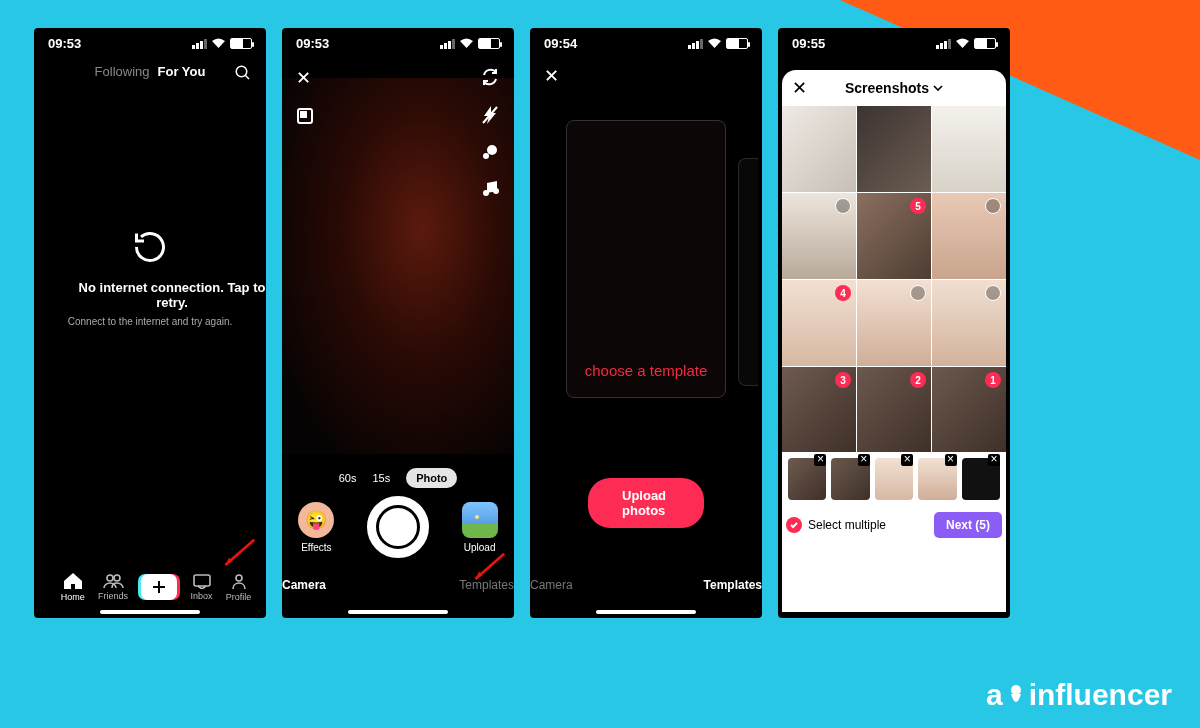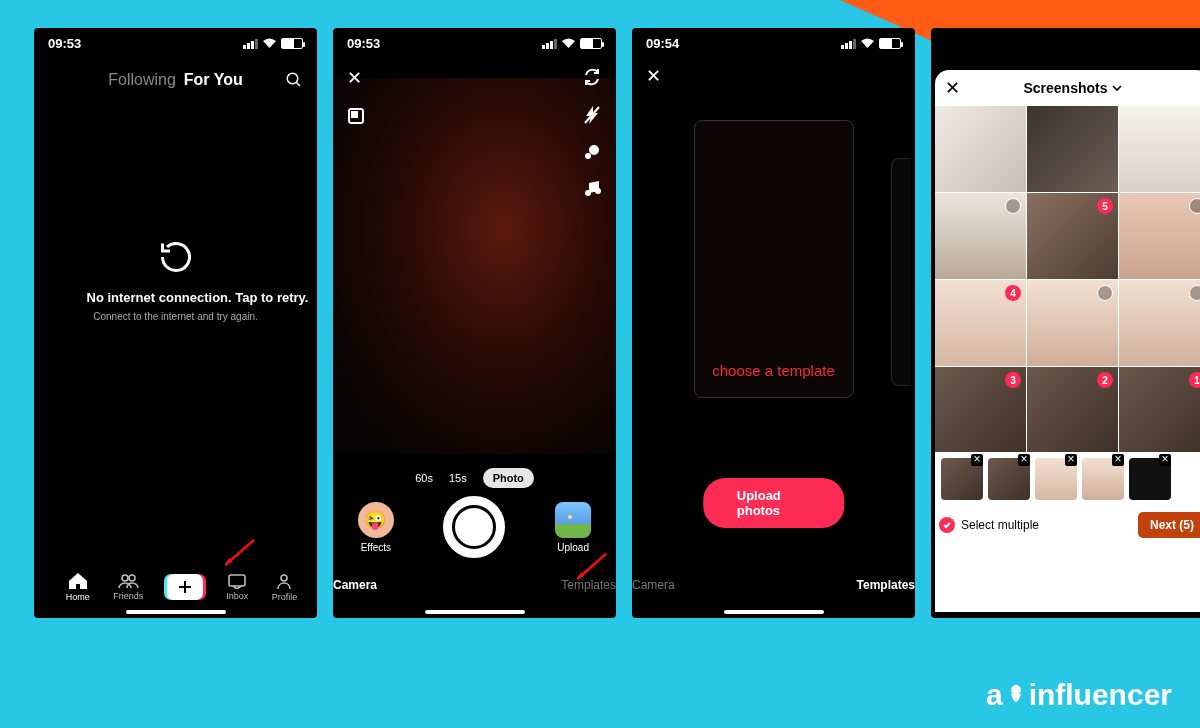--- a/index.html
+++ b/index.html
@@ -15,38 +15,38 @@
     width: 0; height: 0;
     border-left: 360px solid transparent;
     border-top: 160px solid #ff5b14;
   }
   .phones {
     position: absolute;
     left: 34px; top: 28px;
     display: flex; gap: 16px;
   }
   .phone {
-    width: 283px; height: 590px;
+    width: 232px; height: 590px;
     background: #000; border-radius: 4px;
     position: relative; overflow: hidden; color: #fff;
     font-size: 12px;
   }
   
   .status-bar { display: flex; justify-content: space-between; align-items: center;
     padding: 8px 14px 4px; font-weight: 600; font-size: 13px; }
   .status-right { display: flex; gap: 4px; align-items: center; }
   .sig { display: flex; gap: 1px; align-items: flex-end; }
   .sig span { width: 3px; background:#fff; display:inline-block; }
   .sig span:nth-child(1){height:4px} .sig span:nth-child(2){height:6px}
   .sig span:nth-child(3){height:8px} .sig span:nth-child(4){height:10px;background:#666}
   .batt { width: 22px; height: 11px; border:1px solid #fff; border-radius:2px; position:relative;}
   .batt::after{content:"";position:absolute;right:-3px;top:3px;width:2px;height:5px;background:#fff;border-radius:1px}
   .batt i{display:block;width:60%;height:100%;background:#fff}
   
-  .feed-tabs { display:flex; justify-content:center; gap:8px; font-size:16px; margin-top:16px; position: relative;}
+  .feed-tabs { display:flex; justify-content:center; gap:8px; font-size:13px; margin-top:9px; position: relative;}
   .feed-tabs .inactive{ color:#888 }
   .feed-tabs .search { position:absolute; right:14px; top:0; }
   .retry { text-align:center; margin-top: 150px; }
   .retry svg { margin-bottom: 12px; }
   .retry-main { font-size: 13px; font-weight: 600; margin-bottom: 6px; margin-left: 44px;}
   .retry-sub { font-size: 10px; color:#aaa;}
   .bottom-bar {
     position: absolute; bottom: 10px; left:12px; right:0;
     display:flex; justify-content: space-around; align-items:center;
     padding: 4px 8px 6px;
@@ -92,21 +92,21 @@
   .grid{display:grid;grid-template-columns:repeat(3,1fr);gap:1px;height:346px;overflow:hidden;}
   .cell{position:relative;background:#777;height:86px;overflow:hidden;}
   .cell .circ{position:absolute;top:5px;right:5px;width:16px;height:16px;border-radius:50%;border:1.5px solid #fff;background:rgba(0,0,0,.3);}
   .cell .num{position:absolute;top:5px;right:5px;width:16px;height:16px;border-radius:50%;background:#fe2c55;color:#fff;display:flex;align-items:center;justify-content:center;font-size:10px;font-weight:700;}
   .sel-strip{display:flex;gap:5px;padding:6px;}
   .chip{width:42px;height:42px;background:#333;border-radius:4px;position:relative;}
   .chip::after{content:"×";position:absolute;top:-4px;right:0;font-size:12px;color:#fff;background:#000;width:12px;height:12px;border-radius:2px;text-align:center;line-height:11px;}
   .sel-footer{display:flex;justify-content:space-between;align-items:center;padding:6px 4px 2px;}
   .sel-left{display:flex;align-items:center;gap:6px;font-size:12px;}
   .check{width:16px;height:16px;border-radius:50%;background:#fe2c55;display:flex;align-items:center;justify-content:center;}
-  .next-btn{background:#c2410c;color:#fff;font-size:12px;font-weight:600;padding:6px 12px;border-radius:5px;}
+  .next-btn{background:#8b5cf6;color:#fff;font-size:12px;font-weight:600;padding:6px 12px;border-radius:5px;}
   
   .watermark{position:absolute;right:28px;bottom:16px;color:#fff;font-size:30px;font-weight:700;
     display:flex;align-items:center;gap:2px;font-family:Arial,sans-serif;}
   
   .c-a{background:linear-gradient(135deg,#efeae4,#c7bfb4);}
   .c-b{background:linear-gradient(135deg,#3d3430,#6b5d52);}
   .c-c{background:linear-gradient(180deg,#f4f1ec,#d8d2c8);}
   .c-d{background:linear-gradient(180deg,#ece5dc,#b9a99a);}
   .c-e{background:linear-gradient(135deg,#8b6f5f,#4d3d33);}
   .c-f{background:linear-gradient(180deg,#e9c9b6,#c9a48d);}
@@ -306,20 +306,37 @@
     <div style="position:absolute;top:130px;right:4px;width:20px;height:228px;border:1px solid #2a2a2a;border-right:none;border-radius:8px 0 0 8px;background:#080808"></div>
     <div class="upload-pill">Upload photos</div>
     <div class="mode-row">
       <span class="inactive">Camera</span>
       <span style="font-weight:600">Templates</span>
     </div>
     <div class="home-ind"></div>
   </div>
 
   <div class="phone">
+    <div class="status-bar">
+      <span>09:55</span>
+      <div class="status-right">
+        <span class="sig">
+            <span></span>
+            <span></span>
+            <span></span>
+            <span></span>
+          </span>
+        <svg width="15" height="11">
+            <path d="M7.5 10 L1 3 Q7.5 -2 14 3 Z" fill="#fff"></path>
+          </svg>
+        <span class="batt">
+            <i></i>
+          </span>
+      </div>
+    </div>
     <div class="phone4-panel">
       <div class="album-hdr">
         <span class="x">✕</span>
         <div class="album-title">
           <span>Screenshots</span>
           <svg width="10" height="10">
               <path d="M1 3 L5 7 L9 3" stroke="#000" stroke-width="1.6" fill="none"></path>
             </svg>
         </div>
       </div>

